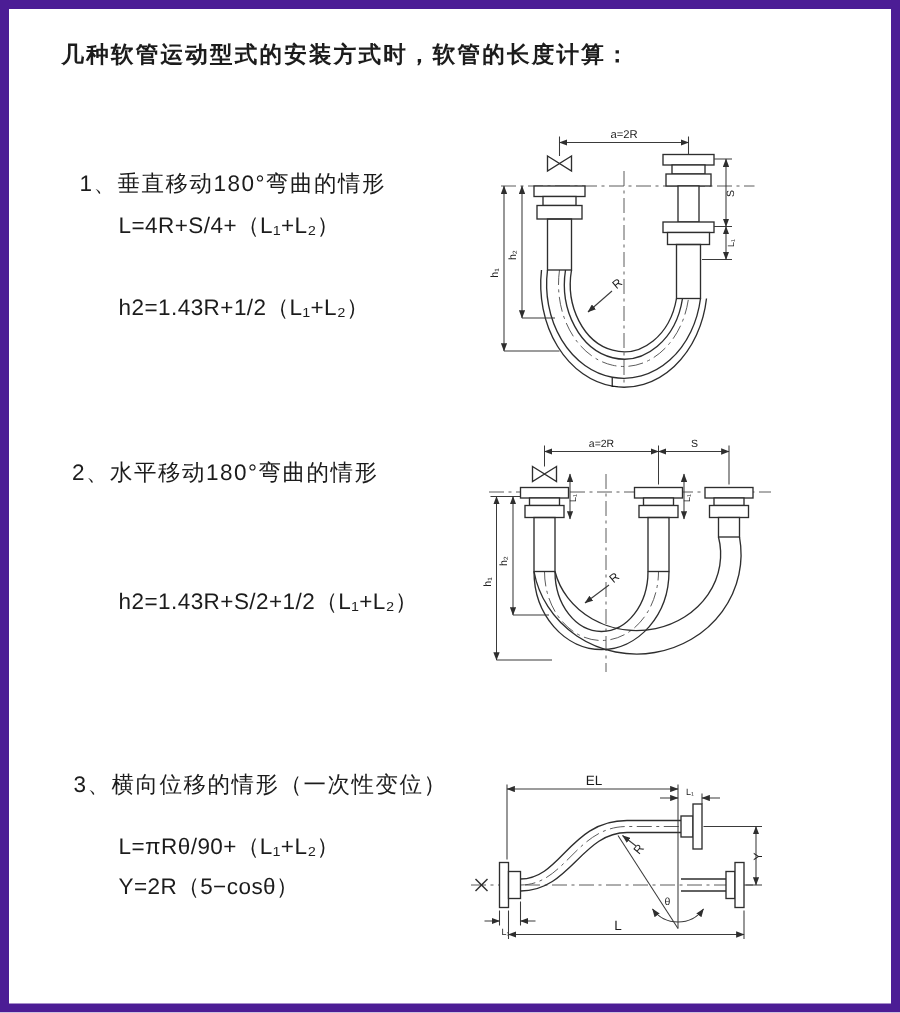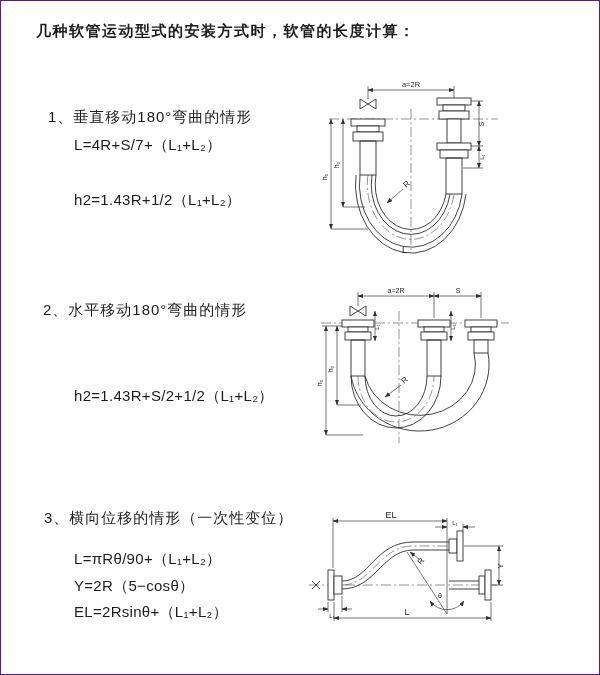--- a/index.html
+++ b/index.html
@@ -1,18 +1,18 @@
 <!DOCTYPE html>
 <html><head>
 <meta charset="utf-8">
 <style>
   html,body{margin:0;padding:0;background:#f2f2f2;}
   .page{
     position:relative;width:600px;height:675px;background:#ffffff;
-    border:1px solid #4c1d95;box-sizing:border-box;overflow:hidden;
+    border:6px solid #4c1d95;box-sizing:border-box;overflow:hidden;
     font-family:"Liberation Sans","DejaVu Sans",sans-serif;color:#1c1c1c;
   }
   .t{position:absolute;white-space:nowrap;}
   .title{font-size:15px;font-weight:700;letter-spacing:1.5px;}
   .heading{font-size:15px;font-weight:400;letter-spacing:1px;}
   .formula{font-size:15px;font-weight:500;letter-spacing:.3px;}
   svg.diag{position:absolute;overflow:visible;}
   svg text{font-family:"Liberation Sans","DejaVu Sans",sans-serif;fill:#1c1c1c;}
   .ln{stroke:#2e2e2e;stroke-width:.9;fill:none;}
   .lnf{stroke:#2e2e2e;stroke-width:.9;fill:#ffffff;}
@@ -32,30 +32,29 @@
       </marker>
       <pattern id="hatch" width="4" height="4" patternUnits="userSpaceOnUse">
         <path d="M0,0 L4,4 M4,0 L0,4" stroke="#6a6a6a" stroke-width="0.6"></path>
       </pattern>
     </defs>
   </svg>
 
   <div class="t title" style="left:35px;top:21px">几种软管运动型式的安装方式时，软管的长度计算：</div>
 
   <div class="t heading" style="left:47px;top:107px">1、垂直移动180°弯曲的情形</div>
-  <div class="t formula" style="left:73px;top:135px">L=4R+S/7+（L₁+L₂）</div>
+  <div class="t formula" style="left:73px;top:135px">L=4R+S/4+（L₁+L₂）</div>
   <div class="t formula" style="left:73px;top:190px">h2=1.43R+1/2（L₁+L₂）</div>
 
   <div class="t heading" style="left:42px;top:300px">2、水平移动180°弯曲的情形</div>
   <div class="t formula" style="left:73px;top:386px">h2=1.43R+S/2+1/2（L₁+L₂）</div>
 
   <div class="t heading" style="left:43px;top:508px">3、横向位移的情形（一次性变位）</div>
   <div class="t formula" style="left:73px;top:549px">L=πRθ/90+（L₁+L₂）</div>
   <div class="t formula" style="left:73px;top:576px">Y=2R（5−cosθ）</div>
-  <div class="t formula" style="left:73px;top:602px">EL=2Rsinθ+（L₁+L₂）</div>
 
   <svg class="diag" style="left:312px;top:78px" width="276" height="180" viewBox="0 0 276 180">
 
     <line class="cl" x1="16" y1="40" x2="185" y2="40"></line>
     <line class="cl" x1="98" y1="30" x2="98" y2="172"></line>
 
     <g>
       <path class="hose" d="M43,96 A55,68 0 0 0 153,115"></path>
       <path class="hose" d="M47,96 A51,62 0 0 0 149,115"></path>
       <path class="cl" d="M55,96 A43,54 0 0 0 141,115"></path>

